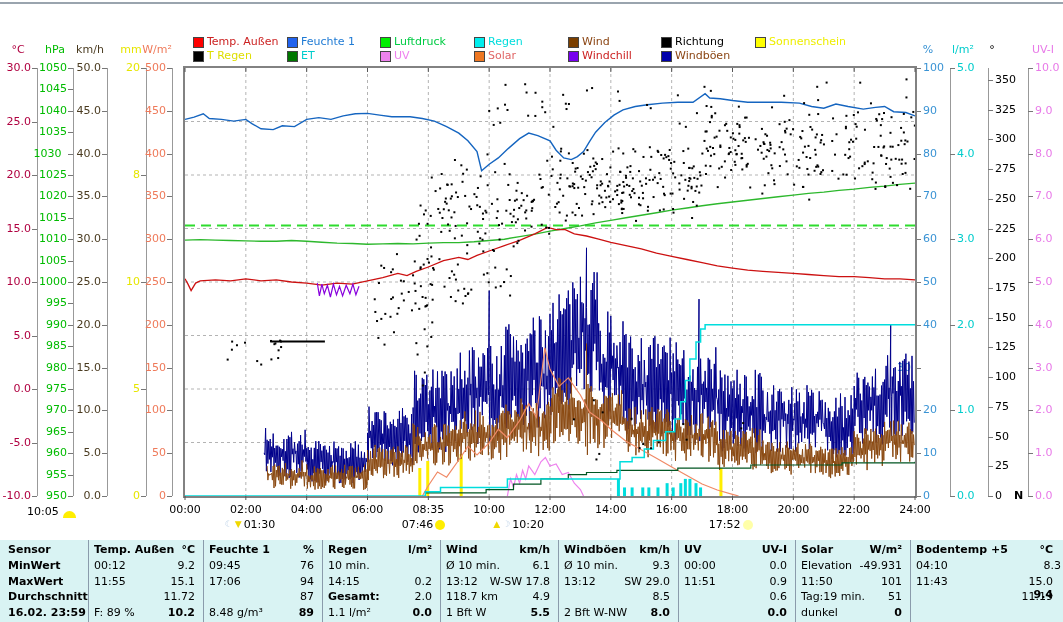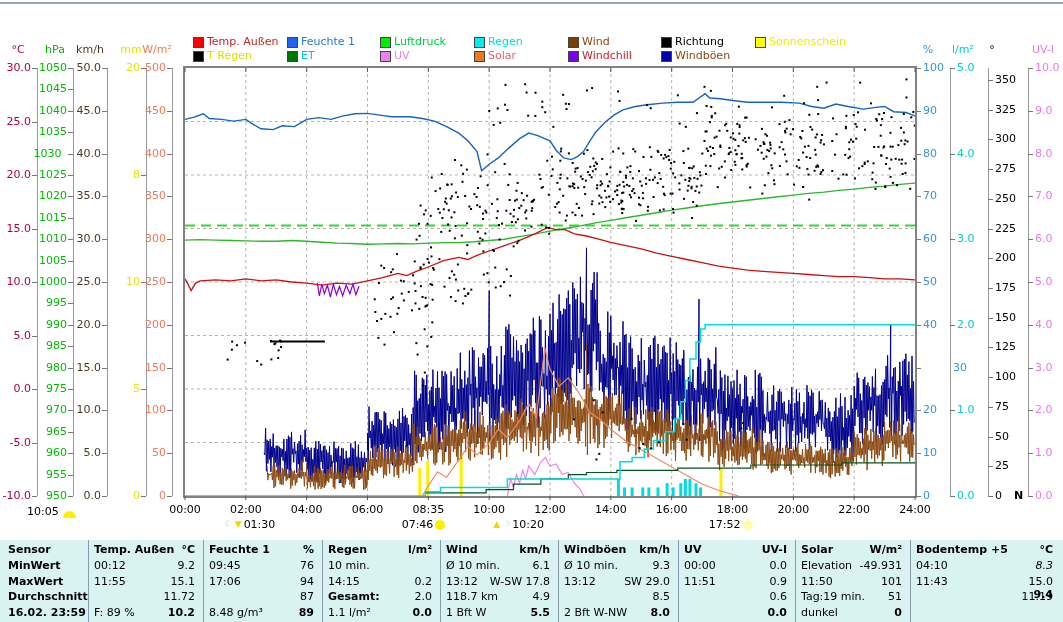--- a/index.html
+++ b/index.html
@@ -193,21 +193,21 @@
       <div class="lab" style="left: 923px; top: 147.6px; width: 40px; text-align: left; color: rgb(58, 147, 212);">80</div>
       <div class="tick" style="left: 916px; top: 196.4px; width: 5px;"></div>
       <div class="lab" style="left: 923px; top: 190.4px; width: 40px; text-align: left; color: rgb(58, 147, 212);">70</div>
       <div class="tick" style="left: 916px; top: 239.2px; width: 5px;"></div>
       <div class="lab" style="left: 923px; top: 233.2px; width: 40px; text-align: left; color: rgb(58, 147, 212);">60</div>
       <div class="tick" style="left: 916px; top: 282px; width: 5px;"></div>
       <div class="lab" style="left: 923px; top: 276px; width: 40px; text-align: left; color: rgb(58, 147, 212);">50</div>
       <div class="tick" style="left: 916px; top: 324.8px; width: 5px;"></div>
       <div class="lab" style="left: 923px; top: 318.8px; width: 40px; text-align: left; color: rgb(58, 147, 212);">40</div>
       <div class="tick" style="left: 916px; top: 367.6px; width: 5px;"></div>
-      <div class="lab" style="left: 927px; top: 361.6px; width: 40px; text-align: right; color: rgb(58, 147, 212);">30</div>
+      <div class="lab" style="left: 897px; top: 361.6px; width: 40px; text-align: left; color: rgb(58, 147, 212);">30</div>
       <div class="tick" style="left: 916px; top: 410.4px; width: 5px;"></div>
       <div class="lab" style="left: 923px; top: 404.4px; width: 40px; text-align: left; color: rgb(58, 147, 212);">20</div>
       <div class="tick" style="left: 916px; top: 453.2px; width: 5px;"></div>
       <div class="lab" style="left: 923px; top: 447.2px; width: 40px; text-align: left; color: rgb(58, 147, 212);">10</div>
       <div class="tick" style="left: 916px; top: 496px; width: 5px;"></div>
       <div class="lab" style="left: 923px; top: 490px; width: 40px; text-align: left; color: rgb(58, 147, 212);">0</div>
       <div class="lab" style="left: 943px; top: 44px; width: 40px; text-align: center; color: rgb(0, 204, 204);">l/m²</div>
       <div class="axline" style="left: 950px; top: 68px; height: 428px;"></div>
       <div class="tick" style="left: 950px; top: 68px; width: 5px;"></div>
       <div class="lab" style="left: 957px; top: 62px; width: 40px; text-align: left; color: rgb(0, 204, 204);">5.0</div>
@@ -1155,19 +1155,19 @@
       <div class="tcell" style="left: 801px; top: 34.6px;">11:50</div>
       <div class="tcell" style="top: 34.6px; right: 161px;">101</div>
       <div class="tcell" style="left: 801px; top: 50.4px;">Tag:19 min.</div>
       <div class="tcell" style="top: 50.4px; right: 161px;">51</div>
       <div class="tcell" style="left: 801px; top: 66.2px;">dunkel</div>
       <div class="tcell b" style="top: 66.2px; right: 161px;">0</div>
       <div class="sep" style="left: 910px;"></div>
       <div class="tcell b" style="left: 916px; top: 3px;">Bodentemp +5</div>
       <div class="tcell b" style="top: 3px; right: 10px;">°C</div>
       <div class="tcell" style="left: 916px; top: 18.8px;">04:10</div>
-      <div class="tcell" style="top: 18.8px; right: 10px; font-style: italic;">8.3</div>
+      <div class="tcell" style="top: 18.8px; right: 2px;">8.3</div>
       <div class="tcell" style="left: 916px; top: 34.6px;">11:43</div>
       <div class="tcell" style="top: 34.6px; right: 10px;">15.0</div>
       <div class="tcell" style="top: 50.4px; right: 10px;">11.19</div>
       <div class="tcell b" style="top: 48px; right: 10px;">9.4</div>
     </div>
 </div>
 
 </body></html>

